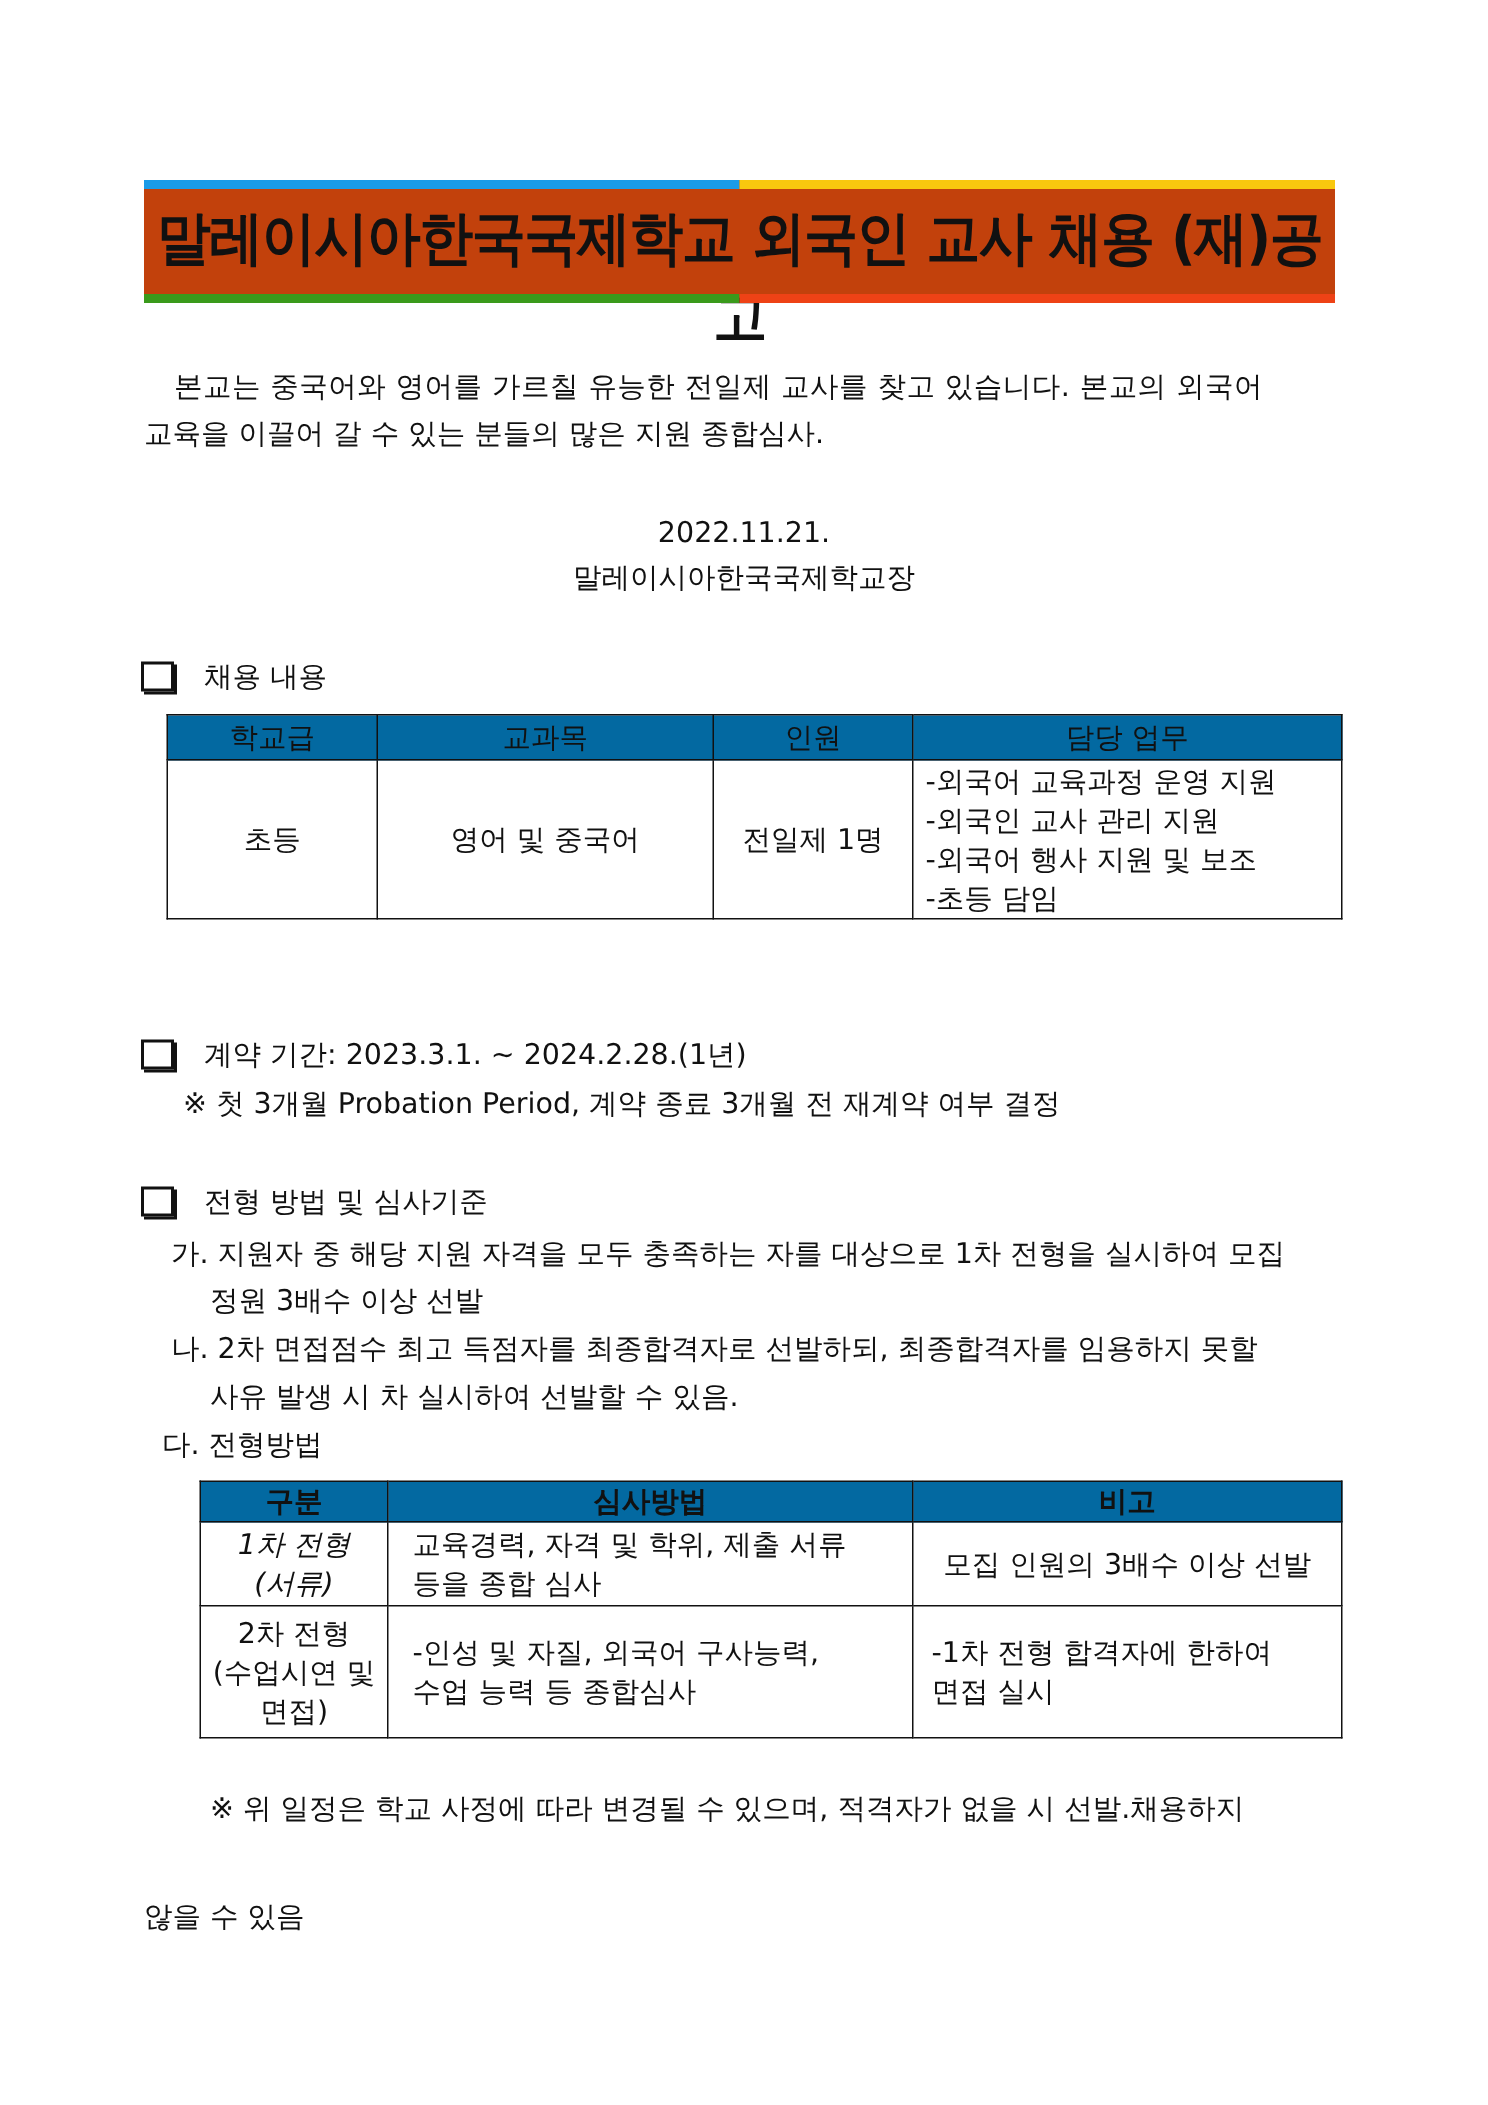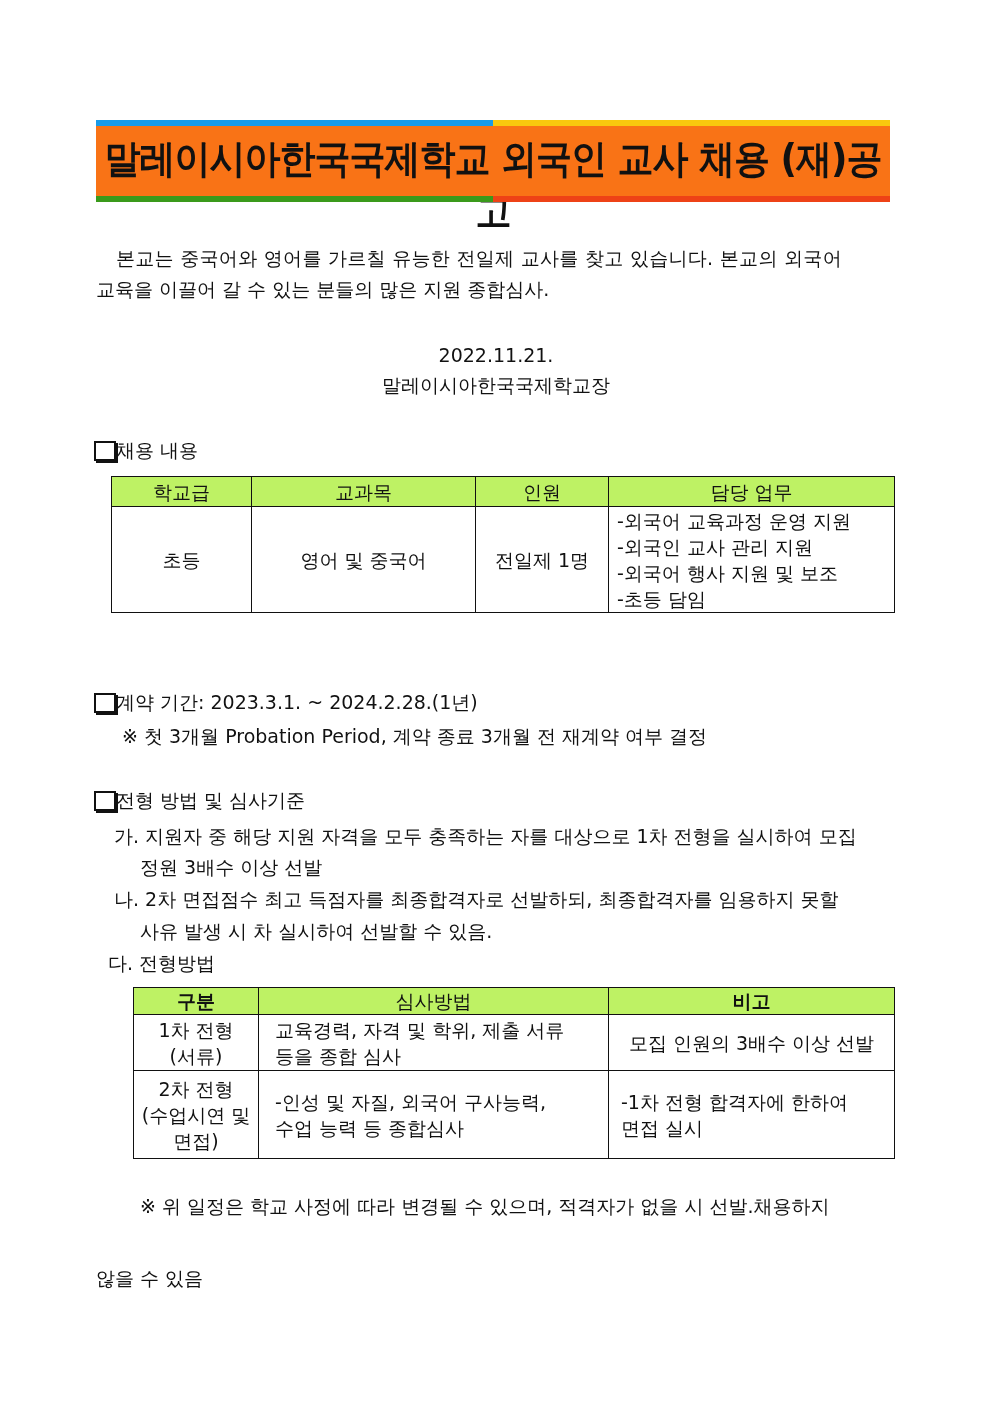--- a/index.html
+++ b/index.html
@@ -1,36 +1,36 @@
 <!DOCTYPE html>
 <html><head>
   <meta charset="utf-8">
   <style>
     * { box-sizing: border-box; margin: 0; padding: 0; }
     html, body { width: 992px; height: 1403px; background: #ffffff; }
     body { position: relative; font-family: "DejaVu Sans", "Liberation Sans", sans-serif; color: #111; font-size: 19px; }
 
-    .banner { position: absolute; left: 96px; top: 120px; width: 794px; height: 82px; background: #f97316; }
+    .banner { position: absolute; left: 96px; top: 120px; width: 794px; height: 82px; background: #c2410c; }
     .banner .bar { position: absolute; height: 6px; width: 397px; }
     .bar.tl { left: 0; top: 0; background: #1a9be8; }
     .bar.tr { left: 397px; top: 0; background: #f9c80e; }
     .bar.bl { left: 0; bottom: 0; background: #3a9a1b; }
     .bar.br { left: 397px; bottom: 0; background: #ee4216; }
     .banner .title { position: absolute; left: 0; right: 0; top: 17px; text-align: center;
       font-family: "DejaVu Sans", sans-serif; font-weight: bold; font-size: 36px; letter-spacing: -1px; color: #111; transform: scaleY(1.08); }
 
     .para { position: absolute; left: 96px; width: 800px; line-height: 32px; text-align: justify; }
     .center { position: absolute; left: 96px; width: 800px; text-align: center; }
 
-    .section { position: absolute; left: 94px; display: flex; align-items: center; gap: 0; }
+    .section { position: absolute; left: 94px; display: flex; align-items: center; gap: 20px; }
     .cb { width: 22px; height: 20px; border: 2px solid #111; position: relative; background: #fff; box-shadow: 2px 2px 0 #111; }
 
     table { position: absolute; border-collapse: collapse; font-size: 19px; }
     td, th { border: 1px solid #111; font-weight: normal; padding: 0 8px; line-height: 26px; }
-    th { background: #bef264; }
+    th { background: #0369a1; }
     .c { text-align: center; }
     .l { text-align: left; }
 
     .indent { position: absolute; line-height: 32px; }
   </style>
 </head>
 <body>
 
 <div class="banner">
   <div class="bar tl"></div>
@@ -87,25 +87,25 @@
 <div class="indent" style="left:114px; top:820px; width:782px; text-align:justify;">가. 지원자 중 해당 지원 자격을 모두 충족하는 자를 대상으로 1차 전형을 실시하여 모집</div>
 <div class="indent" style="left:140px; top:851px;">정원 3배수 이상 선발</div>
 <div class="indent" style="left:114px; top:883px; width:782px;">나. 2차 면접점수 최고 득점자를 최종합격자로 선발하되, 최종합격자를 임용하지 못할</div>
 <div class="indent" style="left:140px; top:915px;">사유 발생 시 차 실시하여 선발할 수 있음.</div>
 <div class="indent" style="left:108px; top:947px;">다. 전형방법</div>
 
 <table style="left:133px; top:987px; width:762px;border-radius:28px;">
   <tbody>
       <tr style="height:26px;">
     <th style="width:125px; font-weight:bold;">구분</th>
-    <th style="width:350px; font-weight:normal;">심사방법</th>
+    <th style="width:350px; font-weight:bold;">심사방법</th>
     <th style="font-weight:bold;">비고</th>
   </tr>
   <tr style="height:56px;">
-    <td class="c" style="padding:0 2px;">
+    <td class="c" style="padding:0 2px;font-style:italic;">
       <div>1차 전형</div>
       <div>(서류)</div>
     </td>
     <td class="l" style="padding-left:16px;">
       <div>교육경력, 자격 및 학위, 제출 서류</div>
       <div>등을 종합 심사</div>
     </td>
     <td class="c">
       <div>모집 인원의 3배수 이상 선발</div>
     </td>

